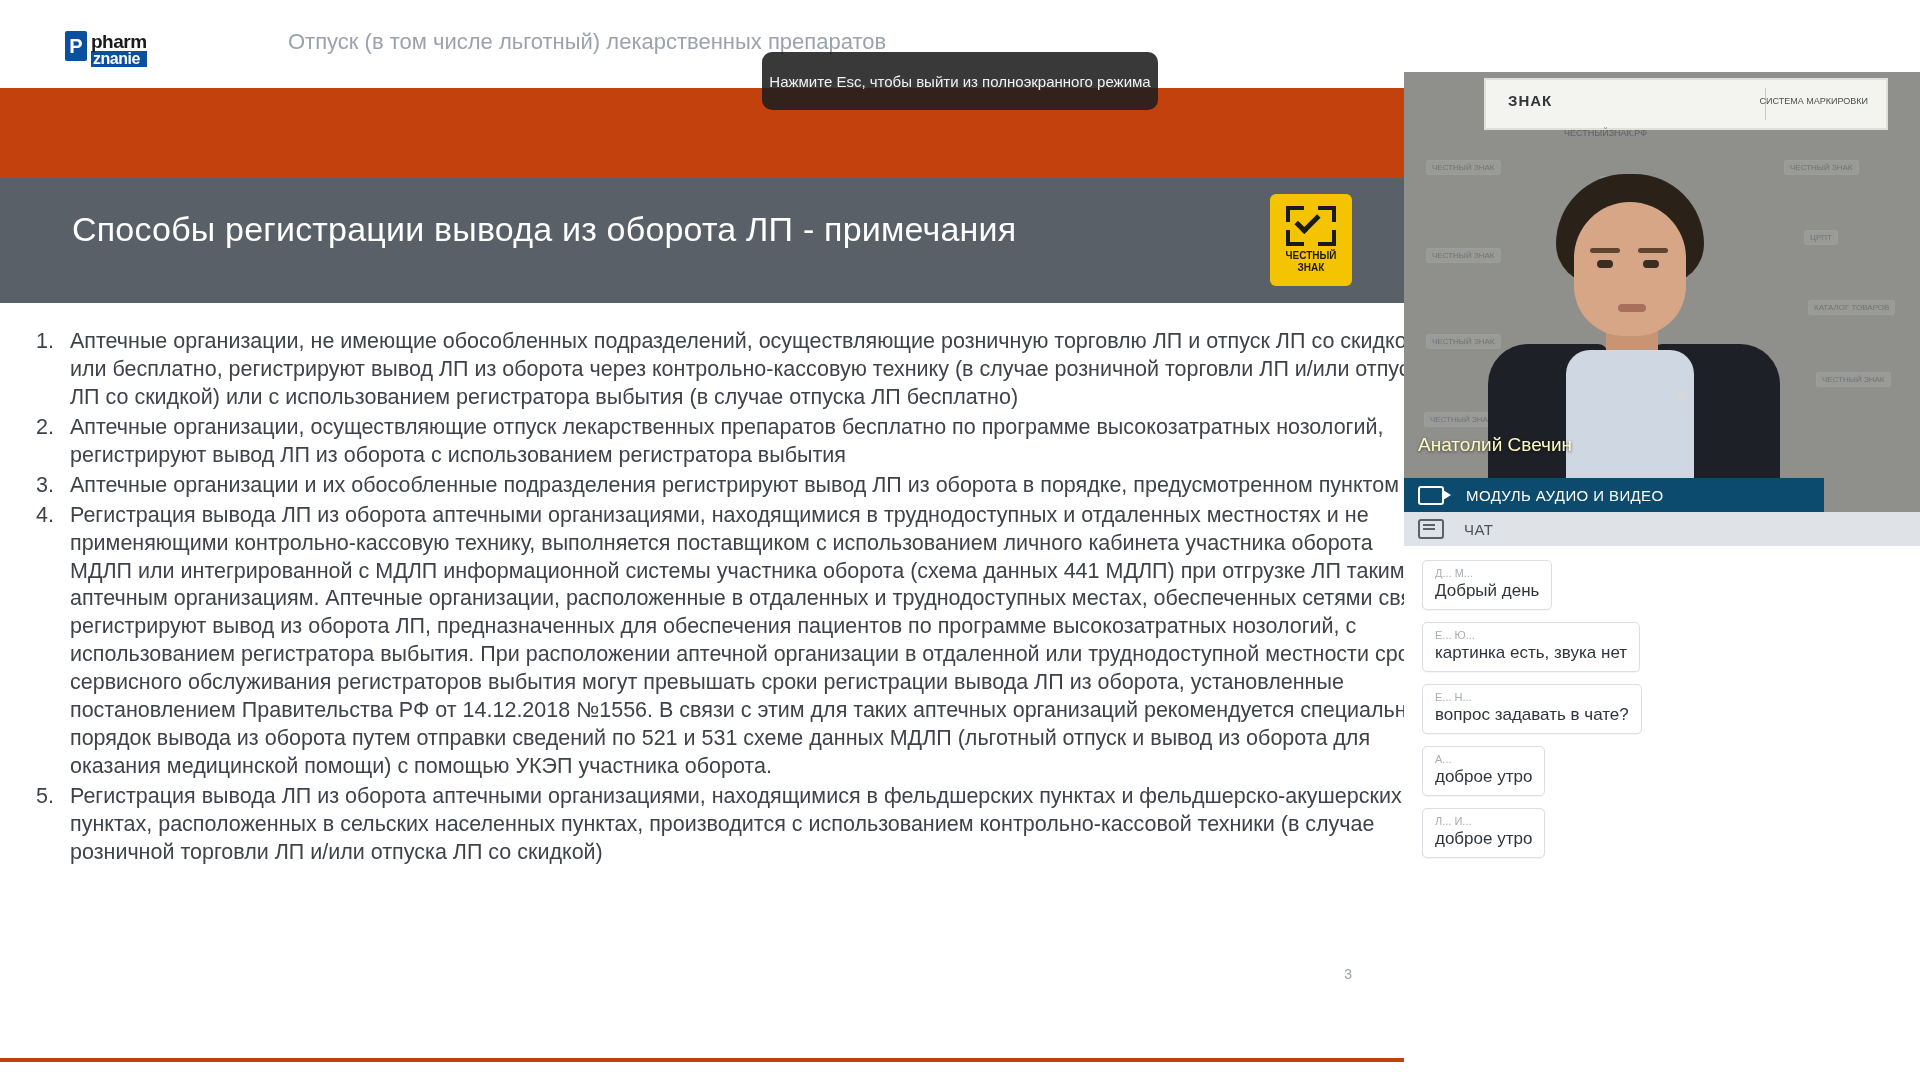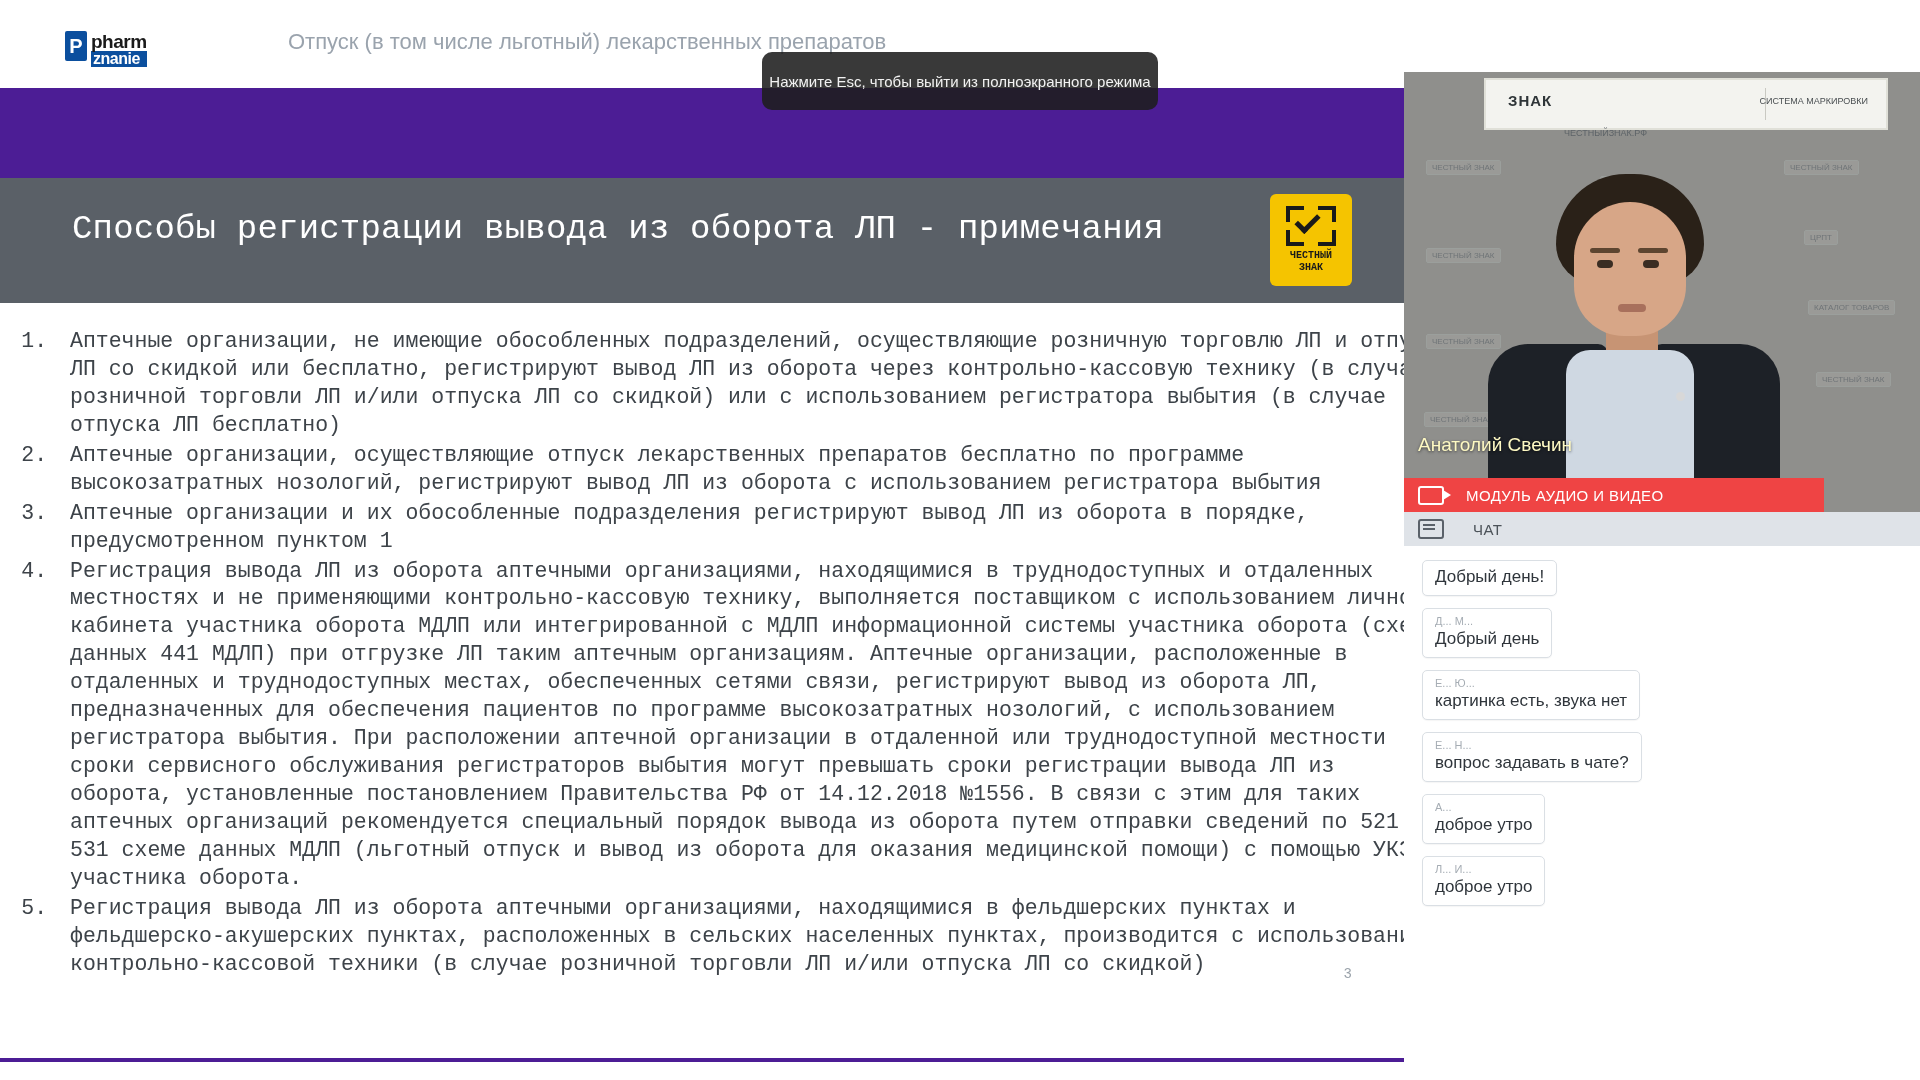--- a/index.html
+++ b/index.html
@@ -93,22 +93,21 @@
     z-index: 40;
   }
 
   
   .slide-stage {
     position: absolute;
     left: 0;
     top: 88px;
     width: 1404px;
     height: 974px;
-    background: #4c1d95;
-    font-family: Liberation Mono, monospace;
+    background: #c2410c;
   }
   .slide {
     position: absolute;
     left: 0;
     top: 90px;
     width: 1404px;
     height: 880px;
     background: #ffffff;
   }
   .slide-header {
@@ -322,21 +321,21 @@
     font-size: 19px;
     color: #fef9c3;
     text-shadow: 0 1px 3px rgba(0,0,0,0.6);
   }
   .av-bar {
     position: absolute;
     left: 0;
     bottom: 0;
     width: 420px;
     height: 34px;
-    background: #ef4444;
+    background: #0c4a6e;
     display: flex;
     align-items: center;
   }
   .av-bar .cam-icon {
     margin-left: 14px;
     width: 22px;
     height: 15px;
     border: 2px solid #ffffff;
     border-radius: 3px;
     position: relative;
@@ -377,21 +376,21 @@
   }
   .chat-header .chat-icon:before {
     content: "";
     position: absolute;
     left: 3px; top: 3px;
     width: 12px; height: 2px;
     background: #5a6169;
     box-shadow: 0 4px 0 #5a6169;
   }
   .chat-header .lbl {
-    margin-left: 29px;
+    margin-left: 20px;
     font-size: 15px;
     color: #4c5359;
     letter-spacing: 0.4px;
   }
 
   .chat-body {
     position: absolute;
     left: 0;
     top: 474px;
     width: 516px;
@@ -550,24 +549,20 @@
       <div class="lbl">МОДУЛЬ АУДИО И ВИДЕО</div>
     </div>
   </div>
 
   <div class="chat-header">
     <div class="chat-icon"></div>
     <div class="lbl">ЧАТ</div>
   </div>
 
   <div class="chat-body">
-    <div class="msg-wrap"><div class="msg noauthor">
-      
-      <div class="text">Добрый день!</div>
-    </div></div>
     <div class="msg-wrap"><div class="msg">
       <div class="author">Д... М...</div>
       <div class="text">Добрый день</div>
     </div></div>
     <div class="msg-wrap"><div class="msg">
       <div class="author">Е... Ю...</div>
       <div class="text">картинка есть, звука нет</div>
     </div></div>
     <div class="msg-wrap"><div class="msg">
       <div class="author">Е... Н...</div>

